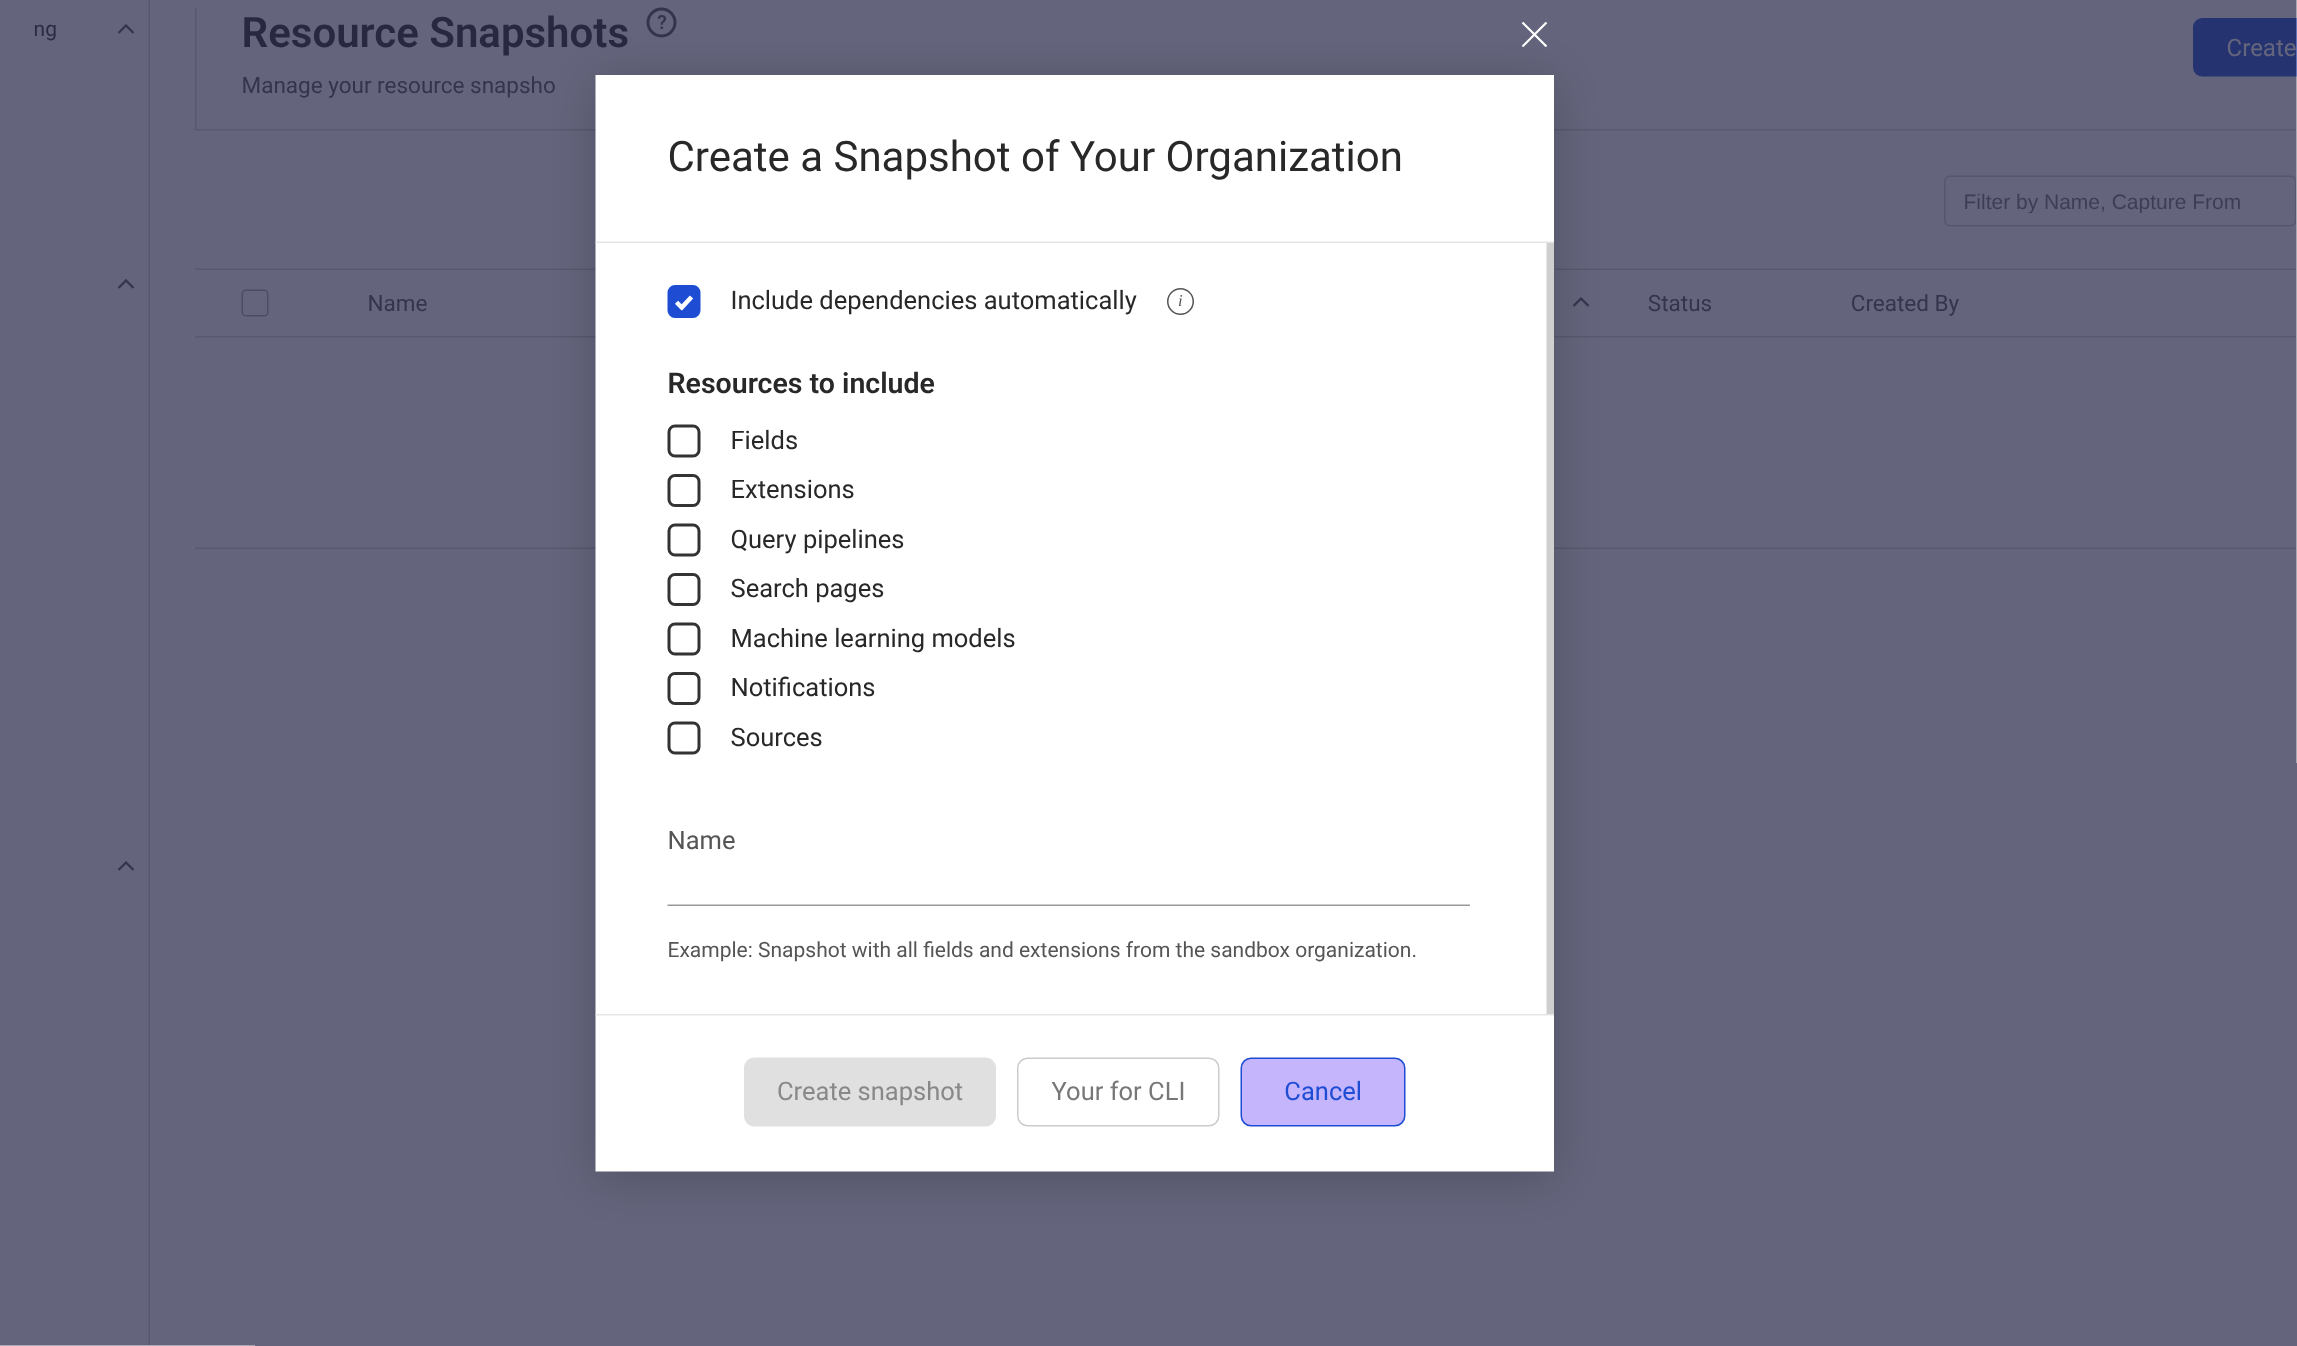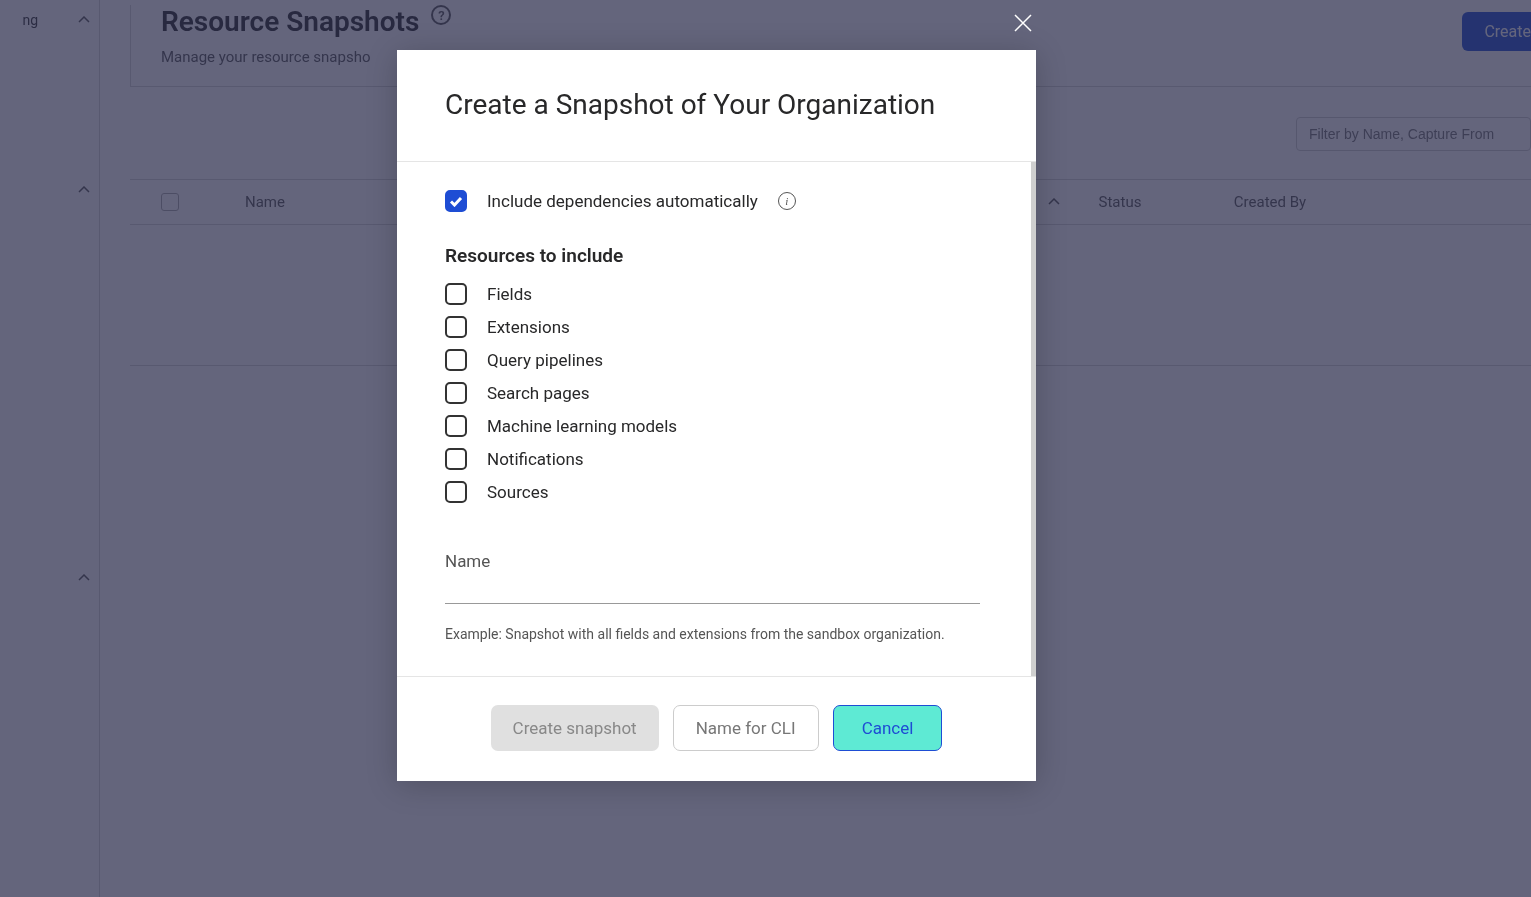--- a/index.html
+++ b/index.html
@@ -333,21 +333,21 @@
       color: #888;
     }
     
     .btn-secondary {
       background: #fff;
       color: #777;
       border: 1px solid #ccc;
     }
     
     .btn-outline {
-      background: #5eead4;
+      background: #c4b5fd;
       color: #1e4dd4;
       border: 1.5px solid #1e4dd4;
       padding: 12px 28px;
     }
   </style>
 </head>
 <body>
 
 <div class="background-page">
   <div class="sidebar-bg">
@@ -459,16 +459,16 @@
 
     <div class="name-field">
       <label class="name-label">Name</label>
       <input class="name-input" type="text" style="">
       <div class="name-example">Example: Snapshot with all fields and extensions from the sandbox organization.</div>
     </div>
   </div>
 
   <div class="modal-footer">
     <button class="btn btn-primary-disabled">Create snapshot</button>
-    <button class="btn btn-secondary">Name for CLI</button>
+    <button class="btn btn-secondary">Your for CLI</button>
     <button class="btn btn-outline">Cancel</button>
   </div>
 </div>
 
 </body></html>

